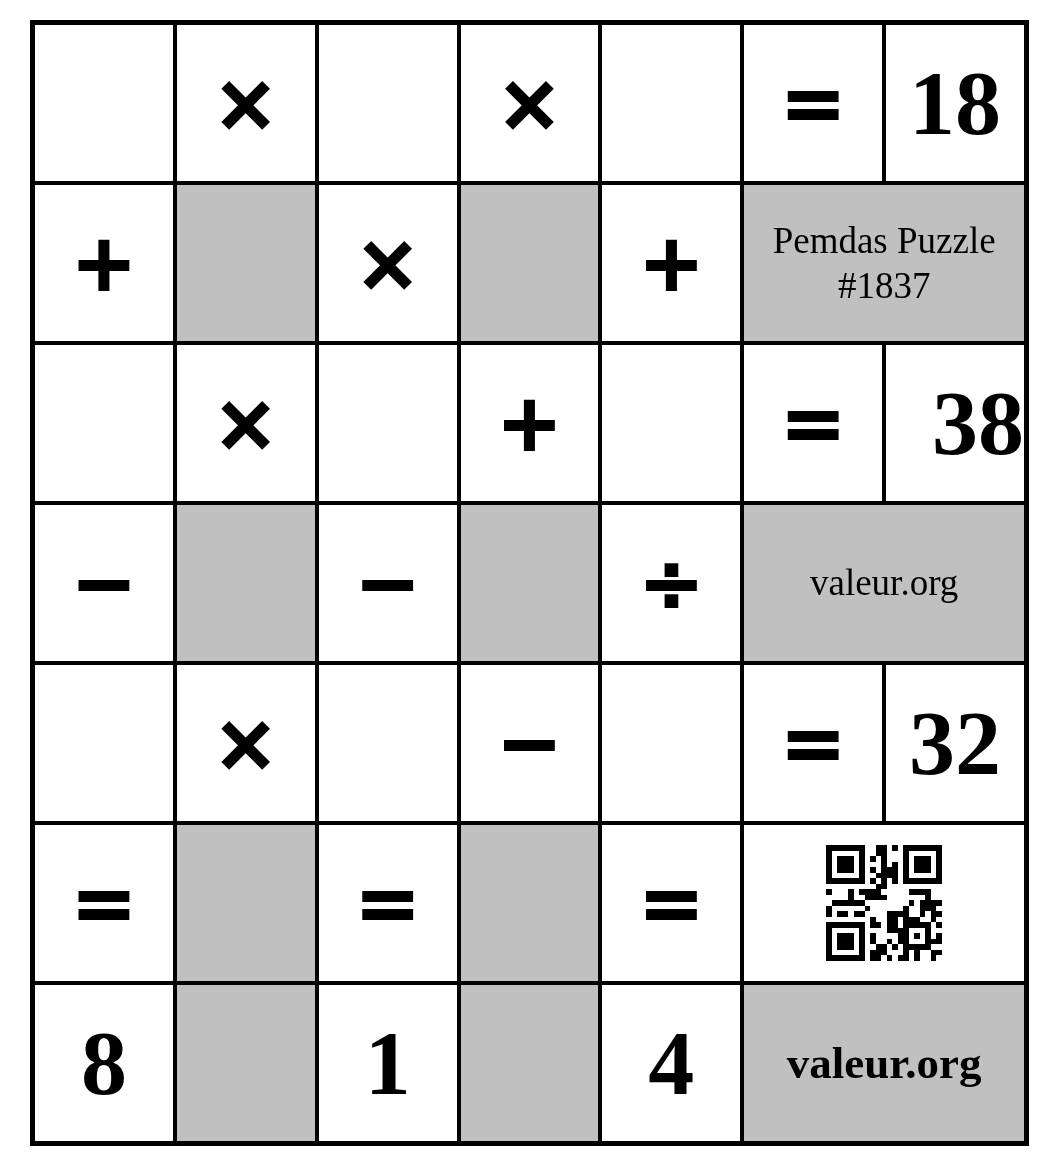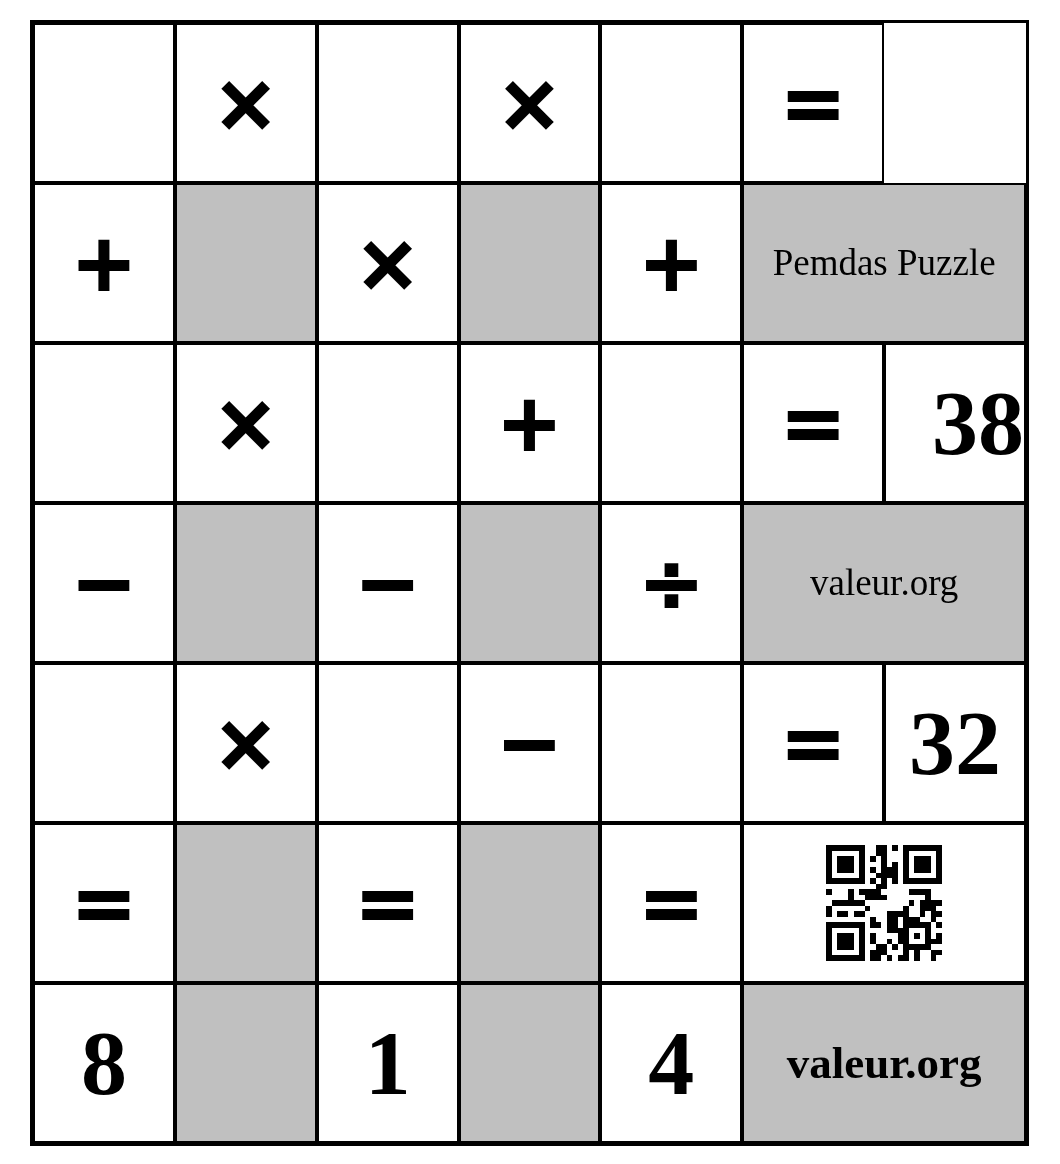--- a/index.html
+++ b/index.html
@@ -53,34 +53,38 @@
       <span class="op">×</span>
     </div>
     <div class="cell white" style="grid-area: 1 / 3;"></div>
     <div class="cell white" style="grid-area: 1 / 4;">
       <span class="op">×</span>
     </div>
     <div class="cell white" style="grid-area: 1 / 5;"></div>
     <div class="cell white" style="grid-area: 1 / 6;">
       <span class="op">=</span>
     </div>
+    <div class="cell white" style="grid-area: 1 / 7;">
+      <span class="num">18</span>
+    </div>
     <div class="cell white" style="grid-area: 2 / 1;">
       <span class="op">+</span>
     </div>
     <div class="cell gray" style="grid-area: 2 / 2;"></div>
     <div class="cell white" style="grid-area: 2 / 3;">
       <span class="op">×</span>
     </div>
     <div class="cell gray" style="grid-area: 2 / 4;"></div>
     <div class="cell white" style="grid-area: 2 / 5;">
       <span class="op">+</span>
     </div>
     <div class="cell gray" style="grid-area: 2 / 6 / auto / span 2;">
       <div class="txt">
         <div>Pemdas Puzzle</div>
+        <div>#1837</div>
       </div>
     </div>
     <div class="cell white" style="grid-area: 3 / 1;"></div>
     <div class="cell white" style="grid-area: 3 / 2;">
       <span class="op">×</span>
     </div>
     <div class="cell white" style="grid-area: 3 / 3;"></div>
     <div class="cell white" style="grid-area: 3 / 4;">
       <span class="op">+</span>
     </div>

